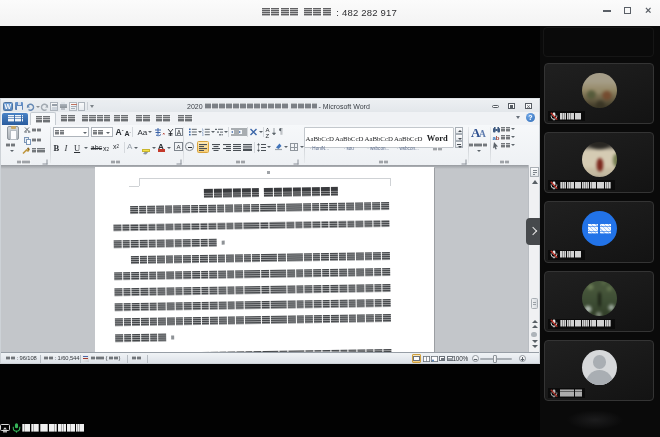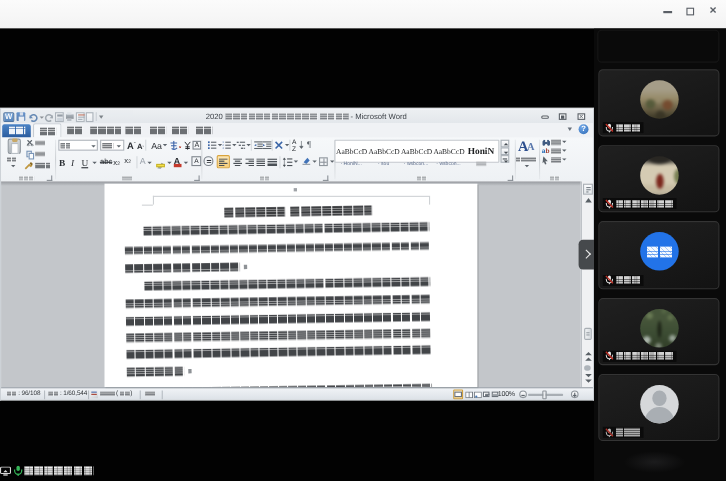--- a/index.html
+++ b/index.html
@@ -45,20 +45,26 @@
 .av{position:absolute;left:37px;top:9px;width:35px;height:35px;border-radius:50%;overflow:hidden}
 .nm{position:absolute;left:2.5px;bottom:2px;height:10px;background:rgba(8,8,8,.82);display:flex;align-items:center;padding:0 3px 0 2px;gap:2px}
 .avi{position:absolute;left:-3px;top:-3px;width:41px;height:41px;filter:blur(1.4px)}
 
 #ctab{position:absolute;left:526px;top:218px;width:14px;height:27px;background:#46494c;border-radius:4px 0 0 4px}
 #ctab:after{content:"";position:absolute;left:4px;top:9.5px;width:5px;height:5px;border-top:1.6px solid #e8e8e8;border-right:1.6px solid #e8e8e8;transform:rotate(45deg)}
 
 #share{position:absolute;left:0;top:422px;height:12px;display:flex;align-items:center;gap:1.5px}
 </style></head><body>
 <div id="tmbar">
+ <div id="tmtitle">
+  <span class="cells tmc" style="width:37px"></span>
+  <span style="width:5px"></span>
+  <span class="cells tmc" style="width:27.5px"></span>
+  <span style="font-size:9.5px;color:#2e2e31;letter-spacing:.2px;margin-left:2px">&nbsp;: 482 282 917</span>
+ </div>
  <div style="position:absolute;left:603px;top:10px;width:8px;height:1.5px;background:#5a5f66"></div>
  <div style="position:absolute;left:624px;top:7px;width:7px;height:7px;border:1.4px solid #5a5f66"></div>
  <div style="position:absolute;left:645px;top:6px;width:9px;height:9px;color:#5a5f66;font-size:11px;line-height:9px;font-weight:bold">×</div>
 </div>
 <div id="stage" class="abs" style="left:0;top:26px;width:660px;height:411px;background:#020202"></div>
 <div id="word">
  <div id="wtitle">
       <div style="position:absolute;left:0;top:0;width:120px;height:12px;background:rgba(232,235,238,.25);z-index:5;pointer-events:none"></div>
 
   <div class="abs" style="left:2px;top:1.5px;width:9.5px;height:9px;background:linear-gradient(#4a8ad4,#2b66ad);border:1px solid #1d4c86;border-radius:1.5px;color:#fff;font-size:7px;font-weight:bold;text-align:center;line-height:8px">W</div>
@@ -324,21 +330,21 @@
       <div class="dd" style="left:299px;top:20.5px"></div>
   <span class="glb" style="left:235px;top:34.8px;width:9.2px"></span>
   <div class="lch" style="left:293px;top:35px;transform:rotate(180deg)"></div>
   <div class="vsep" style="left:303px"></div>
 
   <div id="gal"></div>
       <div class="sbox" style="left:304.5px"><span class="aa">AaBbCcD</span><span class="sub">· HoniN...</span></div>
   <div class="sbox" style="left:334px"><span class="aa">AaBbCcD</span><span class="sub">· sou</span></div>
   <div class="sbox" style="left:363.5px"><span class="aa">AaBbCcD</span><span class="sub">· wsbcon...</span></div>
   <div class="sbox" style="left:393px"><span class="aa">AaBbCcD</span><span class="sub">· wsbcon...</span></div>
-  <div class="sbox" style="left:422.5px"><span class="aa" style="font-size:8.5px;font-weight:bold;line-height:10px">HoniN</span><span class="cells glb" style="display:block;margin:1.5px auto 0;width:9.2px;position:static"></span></div>
+  <div class="sbox" style="left:422.5px"><span class="aa" style="font-size:8.5px;font-weight:bold;line-height:10px">Word</span><span class="cells glb" style="display:block;margin:1.5px auto 0;width:9.2px;position:static"></span></div>
   <div class="abs" style="left:454px;top:2px;width:8px;height:20.6px">
    <div style="position:absolute;top:0;width:8px;height:6.5px;background:linear-gradient(#fdfdfe,#e4e8ec);border:0.8px solid #a8afb6">
           <div class="dd" style="left:1.5px;top:2px;border-top-color:#4a5056;transform:rotate(180deg)"></div>
         </div>
    <div style="position:absolute;top:7px;width:8px;height:6.5px;background:linear-gradient(#fdfdfe,#e4e8ec);border:0.8px solid #a8afb6">
           <div class="dd" style="left:1.5px;top:2.5px;border-top-color:#4a5056"></div>
         </div>
    <div style="position:absolute;top:14px;width:8px;height:6.6px;background:linear-gradient(#fdfdfe,#e4e8ec);border:0.8px solid #a8afb6">
           <div style="position:absolute;left:1px;top:1.5px;width:4px;height:0.9px;background:#4a5056"></div>
           <div class="dd" style="left:1.5px;top:3.5px;border-top-color:#4a5056"></div>

